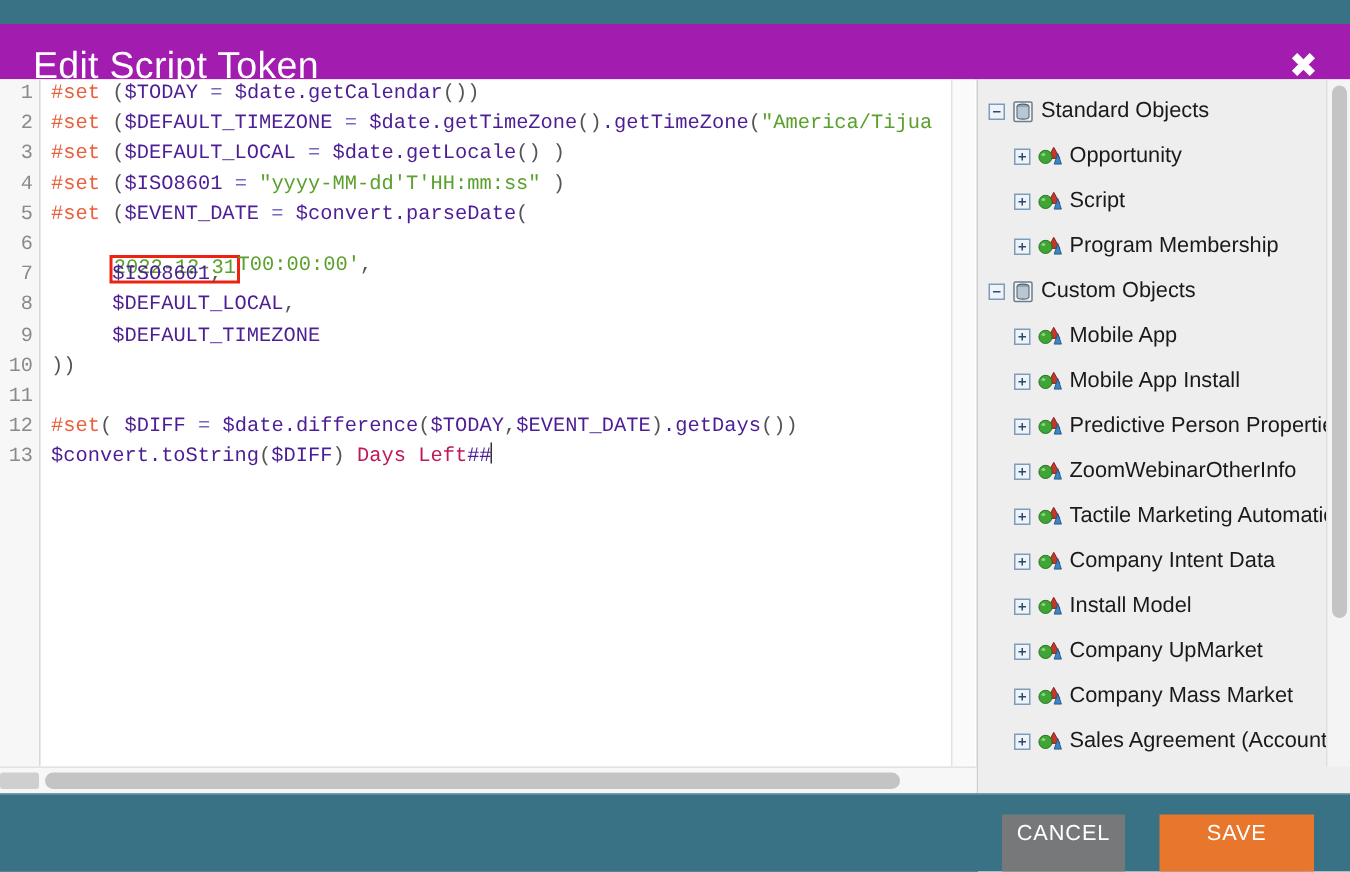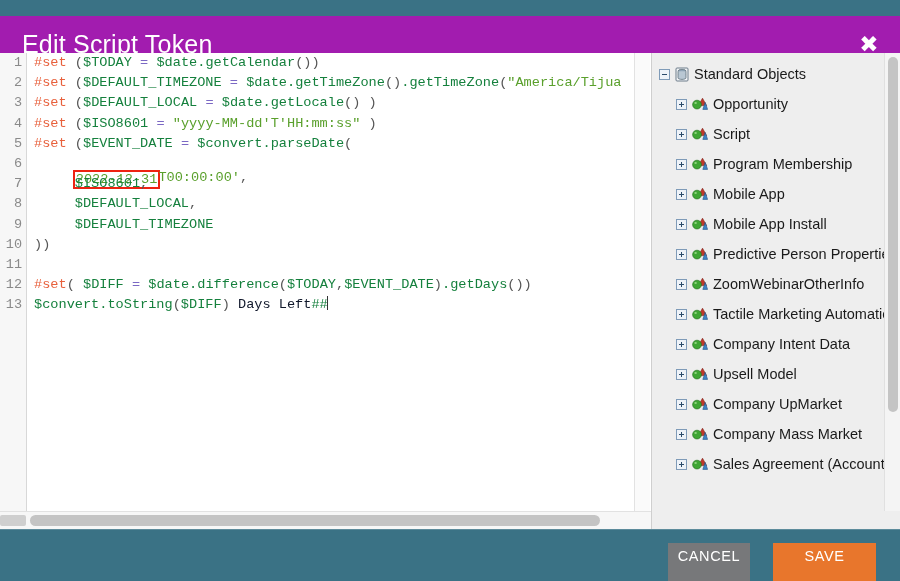--- a/index.html
+++ b/index.html
@@ -76,24 +76,24 @@
     font-size: 13.6px;
     white-space: pre;
     overflow: hidden;
   }
   .code .line {
     height: 20.2px; line-height: 20.2px;
     padding-left: 6px;
     color: #333;
   }
   .tk-dir   { color: #e8603c; }
-  .tk-var   { color: #15803d; }
+  .tk-var   { color: #4c1d95; }
   .tk-op    { color: #7b68c4; }
   .tk-str   { color: #5aa02c; }
-  .tk-plain { color: #0f172a; }
+  .tk-plain { color: #be185d; }
   .tk-paren { color: #555555; }
 
   .hl-box {
     display: inline-block;
     border: 2.5px solid #ee2211;
     margin: 16px -2px;
     padding: 0 1px;
     line-height: 15px;
     vertical-align: -2px;
   }
@@ -306,20 +306,32 @@
               <span style="display: inline-flex; flex: 0 0 auto;">
                 <svg class="ic" width="16" height="14" viewBox="0 0 16 14">
                   <path d="M10.5 1.2 L14.6 8.6 L6.4 8.6 Z" fill="#c0392b" stroke="#7e2019" stroke-width=".6"></path>
                   <path d="M13.2 5.4 L15.6 12.4 L10.8 12.4 Z" fill="#3e84c8" stroke="#23527f" stroke-width=".6"></path>
                   <circle cx="5" cy="7.6" r="4.4" fill="#3fa535" stroke="#1f6b1a" stroke-width=".6"></circle>
                   <ellipse cx="3.6" cy="6" rx="1.3" ry="1" fill="#9ddc8f" opacity=".85"></ellipse>
                 </svg>
               </span>
               <span class="tree-label">Program Membership</span>
             </div>
+            <div class="tree-row lvl0">
+              <span class="toggle"></span>
+              <span style="display: inline-flex; flex: 0 0 auto;">
+                <svg class="ic" width="14" height="15" viewBox="0 0 14 15">
+                  <rect x="1" y="1" width="12" height="13" rx="1" fill="#f2f4f7" stroke="#6d7c8a" stroke-width="1"></rect>
+                  <ellipse cx="7" cy="4" rx="4" ry="1.6" fill="#8fa4b6" stroke="#53646f" stroke-width=".7"></ellipse>
+                  <path d="M3 4.3v3.1c0 .9 1.8 1.6 4 1.6s4-.7 4-1.6V4.3" fill="#b9c7d3" stroke="#53646f" stroke-width=".7"></path>
+                  <path d="M3 7.8v3c0 .9 1.8 1.6 4 1.6s4-.7 4-1.6v-3" fill="#b9c7d3" stroke="#53646f" stroke-width=".7"></path>
+                </svg>
+              </span>
+              <span class="tree-label">Custom Objects</span>
+            </div>
             <div class="tree-row lvl1">
               <span class="toggle plus"></span>
               <span style="display: inline-flex; flex: 0 0 auto;">
                 <svg class="ic" width="16" height="14" viewBox="0 0 16 14">
                   <path d="M10.5 1.2 L14.6 8.6 L6.4 8.6 Z" fill="#c0392b" stroke="#7e2019" stroke-width=".6"></path>
                   <path d="M13.2 5.4 L15.6 12.4 L10.8 12.4 Z" fill="#3e84c8" stroke="#23527f" stroke-width=".6"></path>
                   <circle cx="5" cy="7.6" r="4.4" fill="#3fa535" stroke="#1f6b1a" stroke-width=".6"></circle>
                   <ellipse cx="3.6" cy="6" rx="1.3" ry="1" fill="#9ddc8f" opacity=".85"></ellipse>
                 </svg>
               </span>
@@ -388,21 +400,21 @@
             <div class="tree-row lvl1">
               <span class="toggle plus"></span>
               <span style="display: inline-flex; flex: 0 0 auto;">
                 <svg class="ic" width="16" height="14" viewBox="0 0 16 14">
                   <path d="M10.5 1.2 L14.6 8.6 L6.4 8.6 Z" fill="#c0392b" stroke="#7e2019" stroke-width=".6"></path>
                   <path d="M13.2 5.4 L15.6 12.4 L10.8 12.4 Z" fill="#3e84c8" stroke="#23527f" stroke-width=".6"></path>
                   <circle cx="5" cy="7.6" r="4.4" fill="#3fa535" stroke="#1f6b1a" stroke-width=".6"></circle>
                   <ellipse cx="3.6" cy="6" rx="1.3" ry="1" fill="#9ddc8f" opacity=".85"></ellipse>
                 </svg>
               </span>
-              <span class="tree-label">Upsell Model</span>
+              <span class="tree-label">Install Model</span>
             </div>
             <div class="tree-row lvl1">
               <span class="toggle plus"></span>
               <span style="display: inline-flex; flex: 0 0 auto;">
                 <svg class="ic" width="16" height="14" viewBox="0 0 16 14">
                   <path d="M10.5 1.2 L14.6 8.6 L6.4 8.6 Z" fill="#c0392b" stroke="#7e2019" stroke-width=".6"></path>
                   <path d="M13.2 5.4 L15.6 12.4 L10.8 12.4 Z" fill="#3e84c8" stroke="#23527f" stroke-width=".6"></path>
                   <circle cx="5" cy="7.6" r="4.4" fill="#3fa535" stroke="#1f6b1a" stroke-width=".6"></circle>
                   <ellipse cx="3.6" cy="6" rx="1.3" ry="1" fill="#9ddc8f" opacity=".85"></ellipse>
                 </svg>

